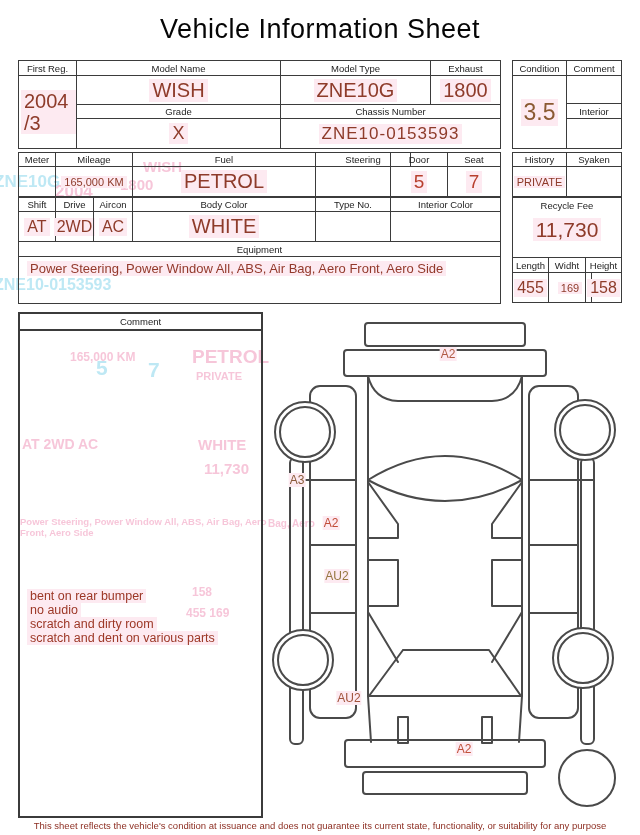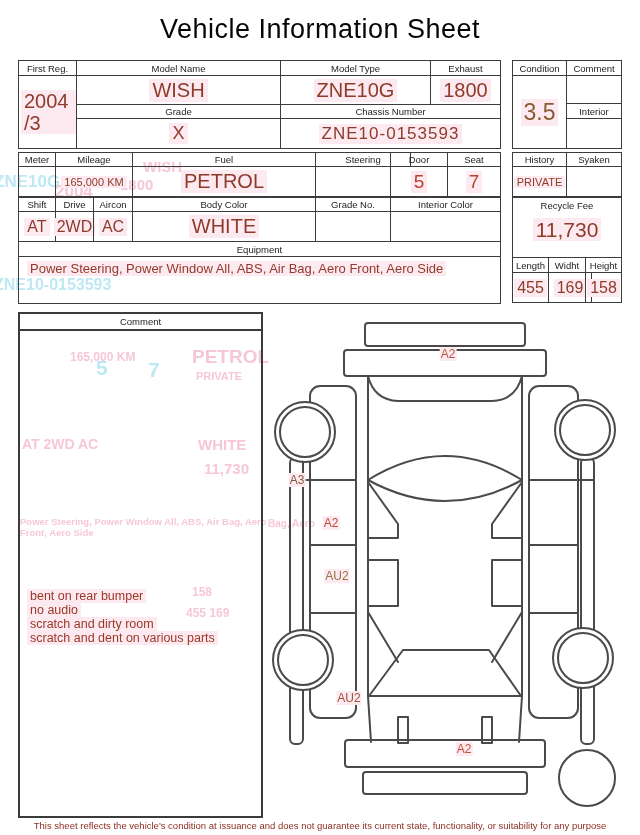--- a/index.html
+++ b/index.html
@@ -116,21 +116,21 @@
   <div class="cell hdr" style="left:566px;top:152px;width:56px;height:15px">Syaken</div>
   <div class="cell val" style="left:512px;top:166px;width:55px;height:31px;font-size:11px">
       <span class="hl">PRIVATE</span>
     </div>
   <div class="cell val" style="left:566px;top:166px;width:56px;height:31px"></div>
 
   <div class="cell hdr" style="left:18px;top:197px;width:38px;height:15px">Shift</div>
   <div class="cell hdr" style="left:55px;top:197px;width:39px;height:15px">Drive</div>
   <div class="cell hdr" style="left:93px;top:197px;width:40px;height:15px">Aircon</div>
   <div class="cell hdr" style="left:132px;top:197px;width:184px;height:15px">Body Color</div>
-  <div class="cell hdr" style="left:315px;top:197px;width:76px;height:15px">Grade No.</div>
+  <div class="cell hdr" style="left:315px;top:197px;width:76px;height:15px">Type No.</div>
   <div class="cell hdr" style="left:390px;top:197px;width:111px;height:15px">Interior Color</div>
 
   <div class="cell val" style="left:18px;top:211px;width:38px;height:31px;font-size:16px">
       <span class="hl">AT</span>
     </div>
   <div class="cell val" style="left:55px;top:211px;width:39px;height:31px;font-size:16px">
       <span class="hl">2WD</span>
     </div>
   <div class="cell val" style="left:93px;top:211px;width:40px;height:31px;font-size:16px">
       <span class="hl">AC</span>
@@ -150,21 +150,21 @@
   <div class="cell" style="left:18px;top:256px;width:483px;height:48px;font-size:13px;color:#93392b;padding:4px 0 0 8px">
     <span class="hl" style="white-space:normal">Power Steering, Power Window  All, ABS, Air Bag, Aero Front, Aero Side</span>
   </div>
 
   <div class="cell hdr" style="left:512px;top:257px;width:37px;height:16px">Length</div>
   <div class="cell hdr" style="left:548px;top:257px;width:38px;height:16px">Widht</div>
   <div class="cell hdr" style="left:585px;top:257px;width:37px;height:16px">Height</div>
   <div class="cell val" style="left:512px;top:272px;width:37px;height:31px;font-size:16px">
       <span class="hl">455</span>
     </div>
-  <div class="cell val" style="left:548px;top:272px;width:44px;height:31px;font-size:16px">
+  <div class="cell val" style="left:548px;top:272px;width:44px;height:31px;font-size:11px">
       <span class="hl">169</span>
     </div>
   <div class="cell val" style="left:585px;top:272px;width:37px;height:31px;font-size:16px">
       <span class="hl">158</span>
     </div>
 
   <div class="box2" style="left:18px;top:312px;width:245px;height:506px">
     <div class="hdr" style="height:15px;border-bottom:2px solid var(--border)">Comment</div>
     <div id="note-lines" style="position:absolute;left:7px;top:276px">
         <div class="note-line"><span class="hl">bent on rear bumper</span></div>

